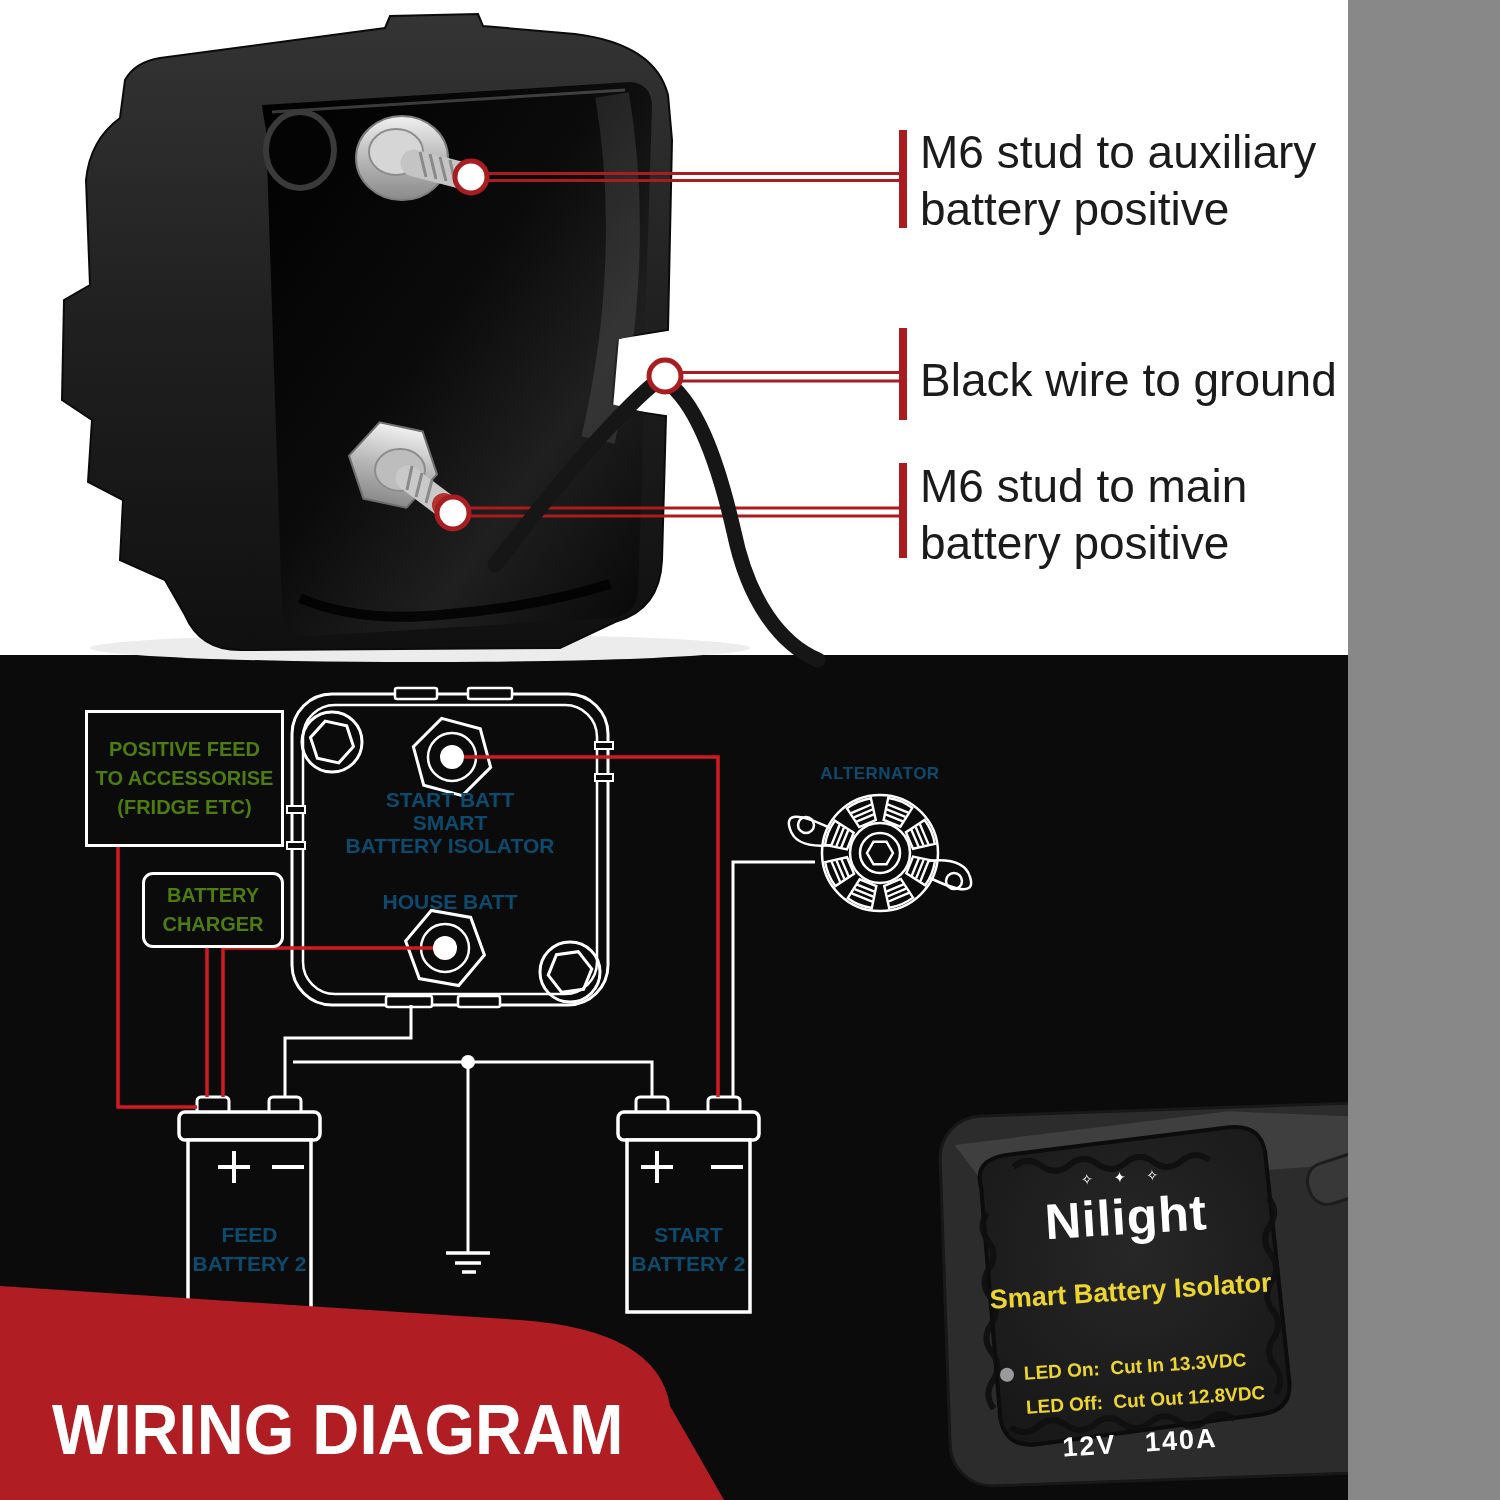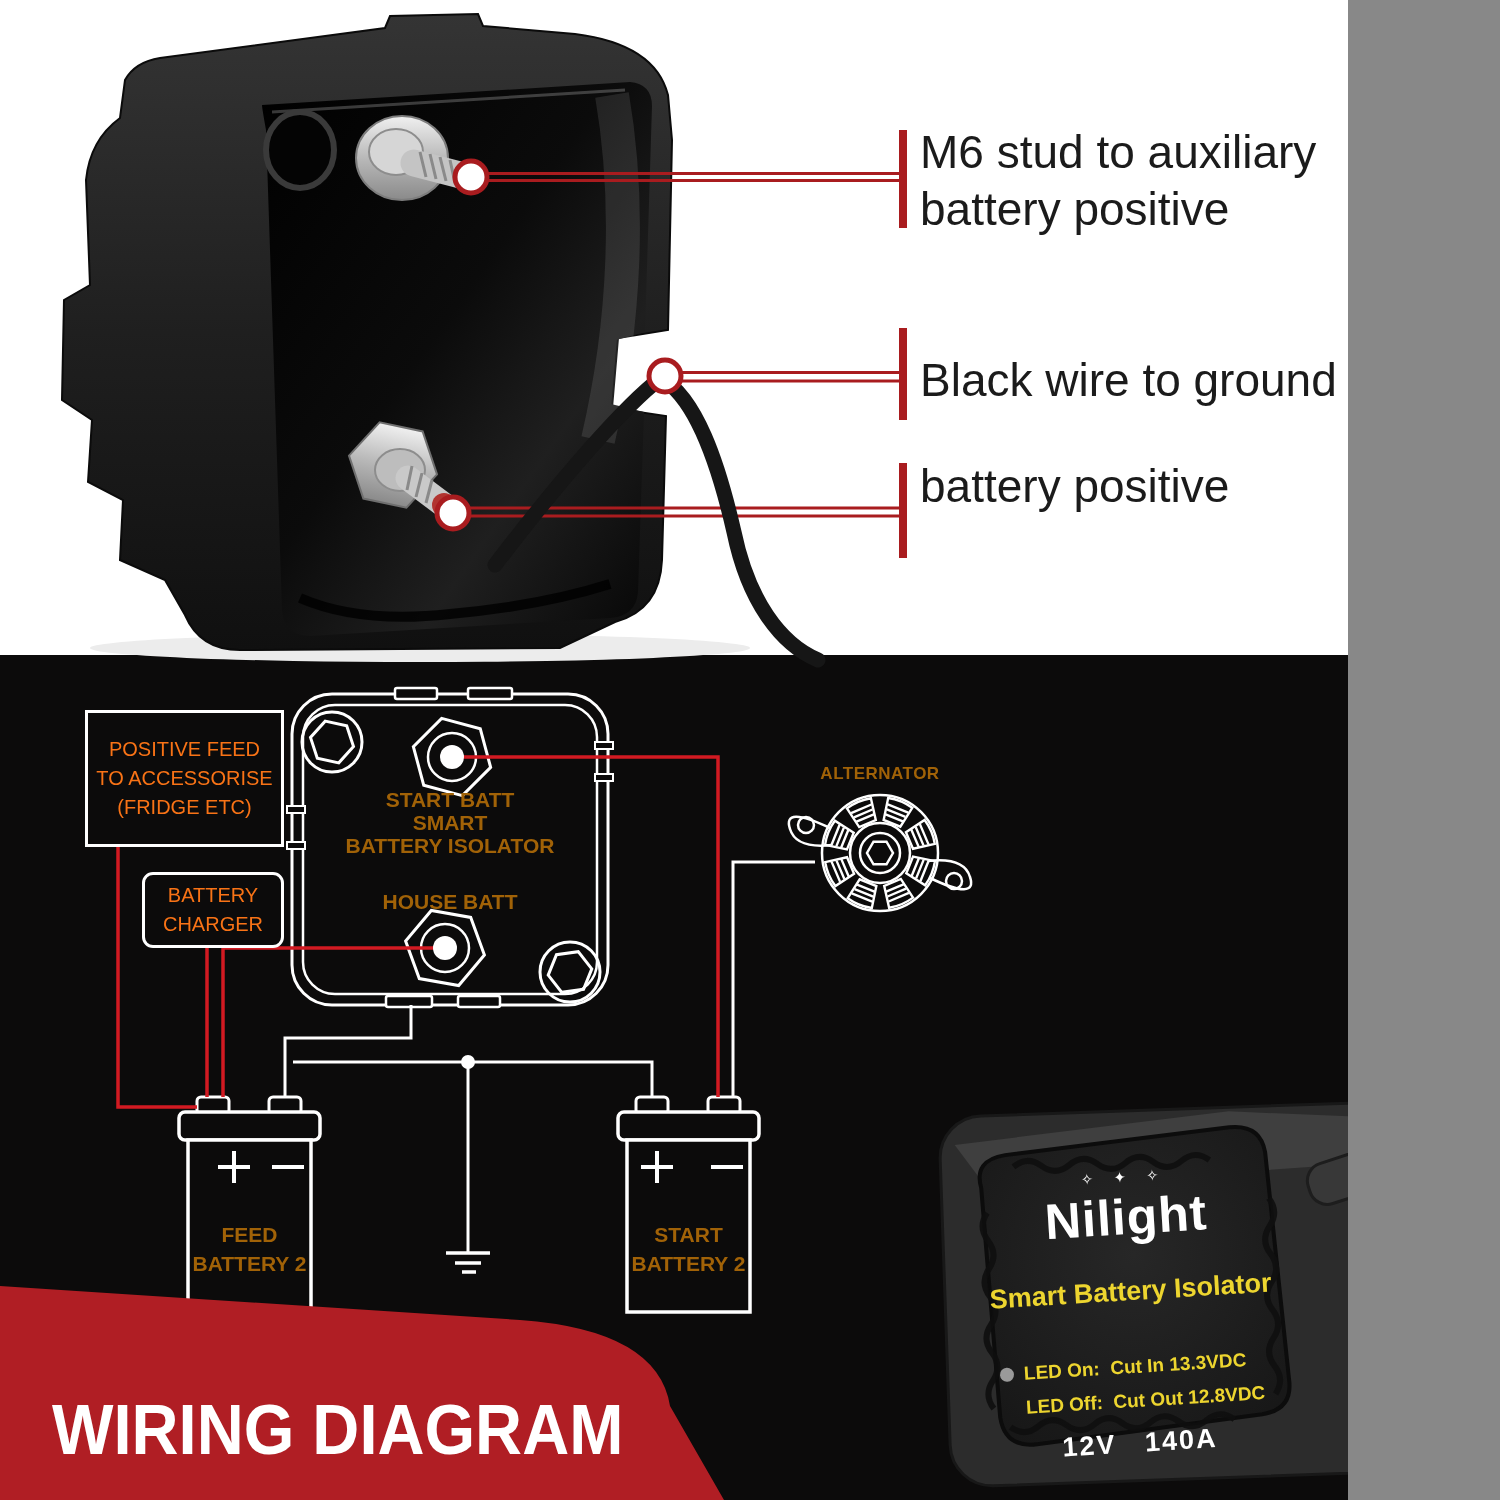--- a/index.html
+++ b/index.html
@@ -5,24 +5,24 @@
   html,body{margin:0;padding:0;background:#888;}
   #stage{position:relative;width:1348px;height:1500px;background:#ffffff;overflow:hidden;
          font-family:"Liberation Sans",sans-serif;}
   .abs{position:absolute;}
   #bottom-bg{left:0;top:655px;width:1500px;height:845px;background:#0C0B0B;}
   svg.layer{left:0;top:0;width:1500px;height:1500px;pointer-events:none;}
   
   .callout{color:#1b1b1b;font-size:46px;line-height:57px;letter-spacing:0px;}
   .callout span{display:block;}
   
-  .gold{color:#a16207;font-weight:bold;text-align:center;}
+  .gold{color:#0c4a6e;font-weight:bold;text-align:center;}
   .wbox{border:3px solid #ffffff;background:#0C0B0B;display:flex;flex-direction:column;
         justify-content:center;align-items:center;}
-  .wbox span{display:block;font-size:20px;line-height:29px;color:#f97316;font-weight:normal;text-align:center;}
+  .wbox span{display:block;font-size:20px;line-height:29px;color:#4d7c0f;font-weight:bold;text-align:center;}
   .iso-label span{display:block;font-size:21px;line-height:23px;}
   .bat-label span{display:block;font-size:21px;line-height:29px;}
   
   .banner-title{color:#ffffff;font-size:70px;font-weight:bold;letter-spacing:0px;
                 transform:scaleX(.93);transform-origin:left center;white-space:nowrap;}
   
   #product-label{transform:rotate(-3.5deg);transform-origin:center;}
   .sparkles{color:#ffffff;font-size:15px;letter-spacing:8px;text-align:center;}
   .brand{color:#ffffff;font-size:50px;font-weight:bold;text-align:center;letter-spacing:1px;}
   .ptitle{color:#EDD52F;font-size:27px;font-weight:bold;text-align:center;white-space:nowrap;}
@@ -213,20 +213,21 @@
   </svg>
 
   <div class="abs callout" style="left:920px;top:124px;width:480px;">
     <span>M6 stud to auxiliary</span>
     <span>battery positive</span>
   </div>
   <div class="abs callout" style="left:920px;top:352px;width:520px;">
     <span>Black wire to ground</span>
   </div>
   <div class="abs callout" style="left:920px;top:458px;width:480px;">
+    <span>M6 stud to main</span>
     <span>battery positive</span>
   </div>
 
   <div class="abs wbox" style="left:85px;top:710px;width:193px;height:131px;">
     <span>POSITIVE FEED</span>
     <span>TO ACCESSORISE</span>
     <span>(FRIDGE ETC)</span>
   </div>
   <div class="abs wbox" style="left:142px;top:872px;width:136px;height:70px;border-radius:11px;">
     <span>BATTERY</span>

